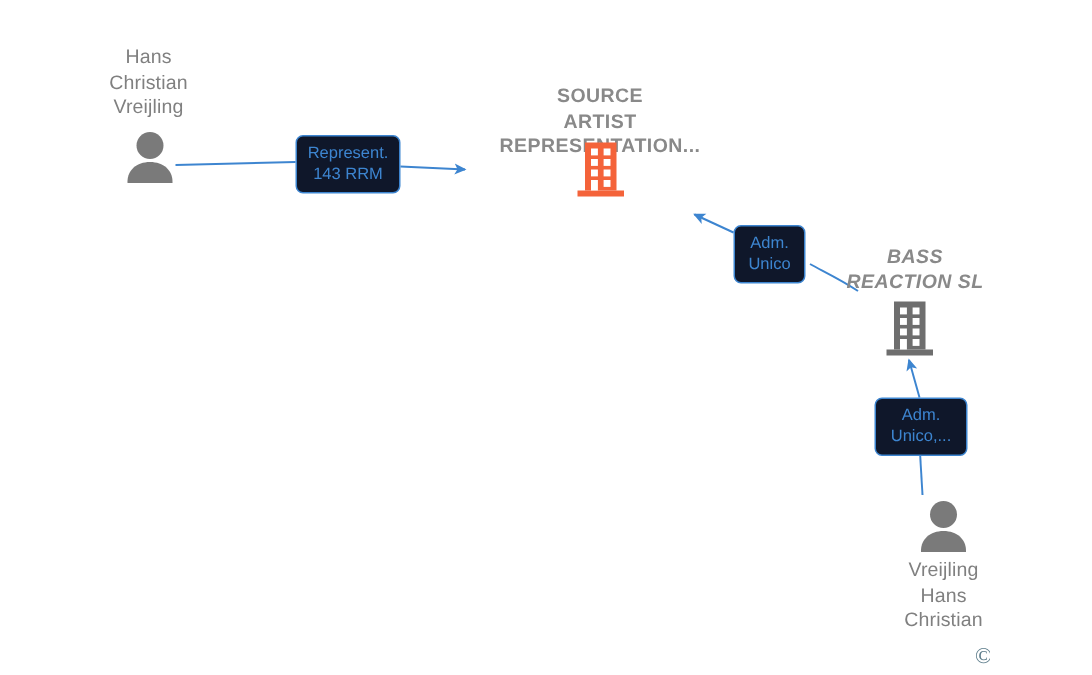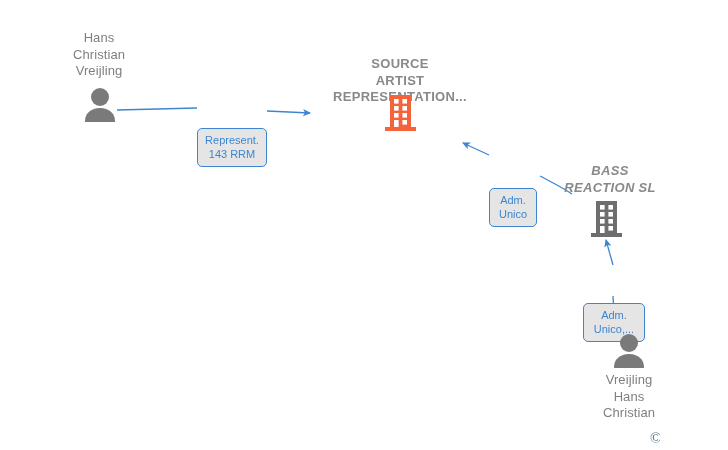--- a/index.html
+++ b/index.html
@@ -41,29 +41,28 @@
     color: #898989;
     letter-spacing: 0.3px;
   }
   .icon-wrap {
     position: absolute;
   }
   .edge-label {
     position: absolute;
     border: 1.4px solid #3d85d0;
     border-radius: 5px;
-    background: #e5e5e5;
+    background: #0f172a;
     color: #3d85d0;
     font-size: 11px;
     line-height: 14px;
     text-align: center;
     padding: 4px 6px 5px 6px;
     box-sizing: border-box;
     white-space: pre-line;
-    margin-top: 38px;
   }
   .watermark {
     position: absolute;
     left: 650px;
     top: 426px;
     display: flex;
     align-items: center;
     gap: 4px;
   }
   .wm-c {

